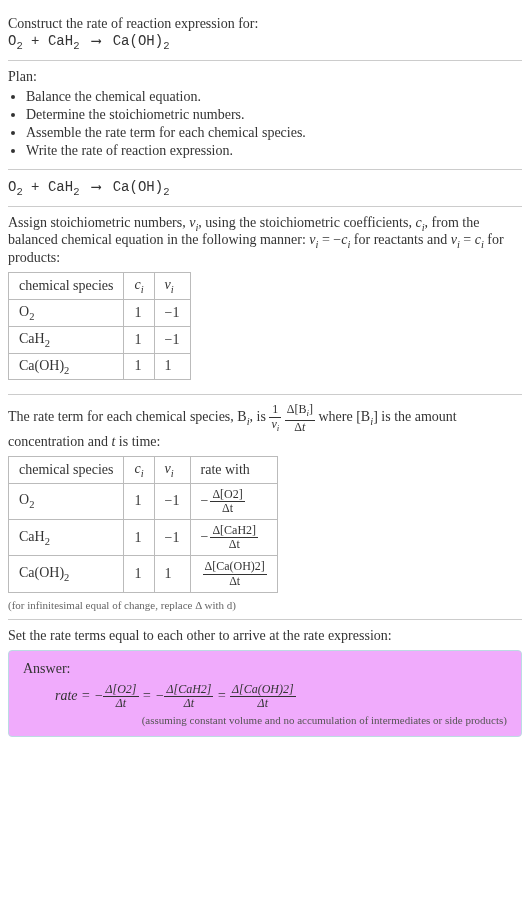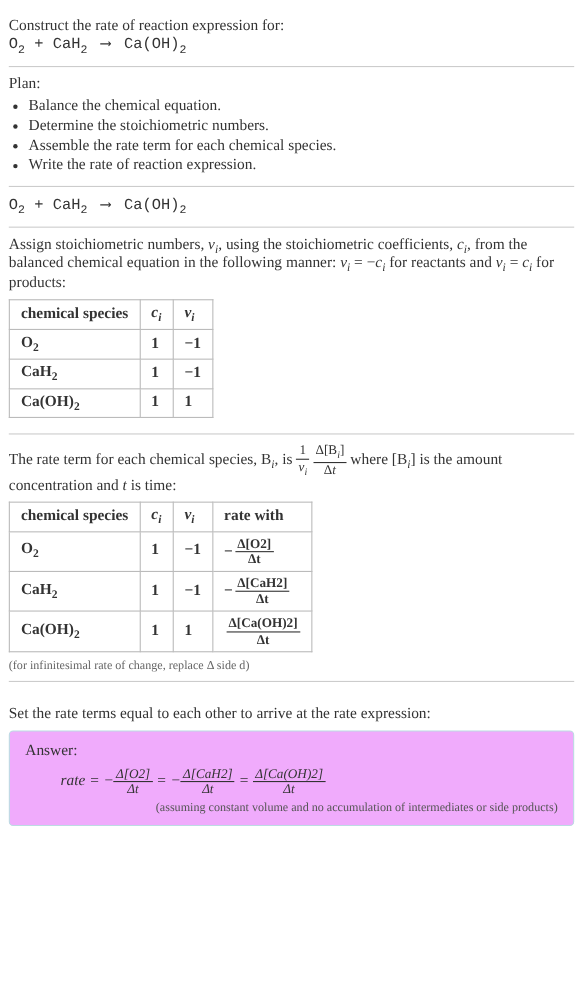--- a/index.html
+++ b/index.html
@@ -10,40 +10,39 @@
   color: #333;
   background: #fff;
   width: 514px;
 }
 .section {
   border-bottom: 1px solid #ccc;
   padding: 8px 0;
 }
 .section:last-of-type {
   border-bottom: none;
-  margin-top: 14px;
 }
 .eq {
   font-family: Liberation Mono, monospace;
 }
 sub {
   font-size: 0.75em;
   vertical-align: sub;
 }
 .arrow {
   padding: 0 4px;
 }
 table.data {
   border-collapse: collapse;
   margin: 6px 0;
 }
 table.data td, table.data th {
   border: 1px solid #bbb;
   padding: 4px 10px;
-  font-weight: bold;
+  font-weight: normal;
   text-align: left;
   vertical-align: middle;
 }
 table.data th {
   background: #fff;
 }
 .small-note {
   font-size: 11px;
   color: #666;
   margin-top: 2px;
@@ -196,21 +195,21 @@
     <tr>
       <td><span>Ca(OH)</span><sub>2</sub></td>
       <td>1</td>
       <td>1</td>
       <td class="rate-cell">
         <span class="neg"></span><span class="frac"><span class="num">Δ[Ca(OH)2]</span><span class="den">Δt</span></span>
       </td>
     </tr>
   </tbody>
     </table>
-  <div class="small-note">(for infinitesimal rate of change, replace Δ side d)</div>
+  <div class="small-note">(for infinitesimal equal of change, replace Δ with d)</div>
 </div>
 
 <div class="section">
   <div>Set the rate terms equal to each other to arrive at the rate expression:</div>
   <div class="answer-box">
     <div class="answer-title">Answer:</div>
     <div class="answer-rate">
       <span>rate = </span>
       <span>−</span><span class="frac"><span class="num">Δ[O2]</span><span class="den">Δt</span></span>
       <span> = </span>

